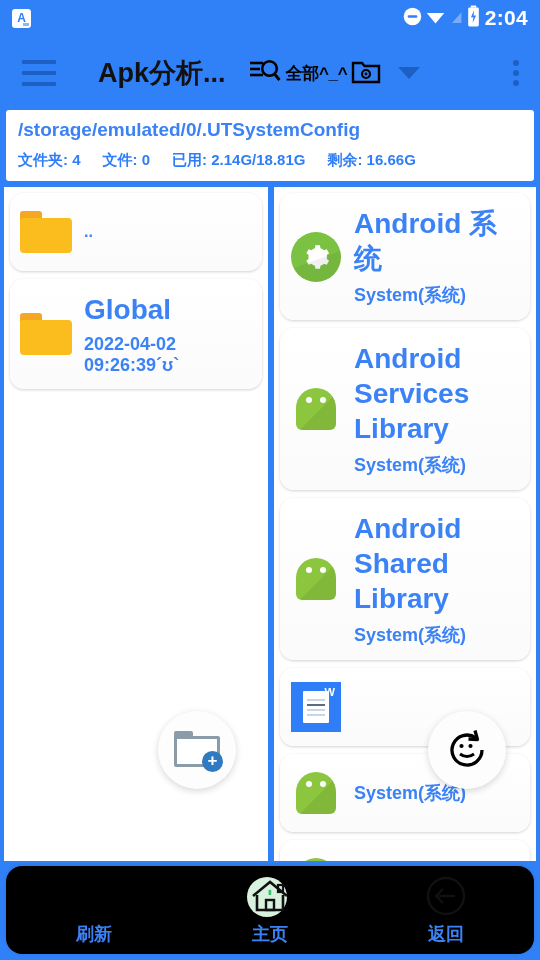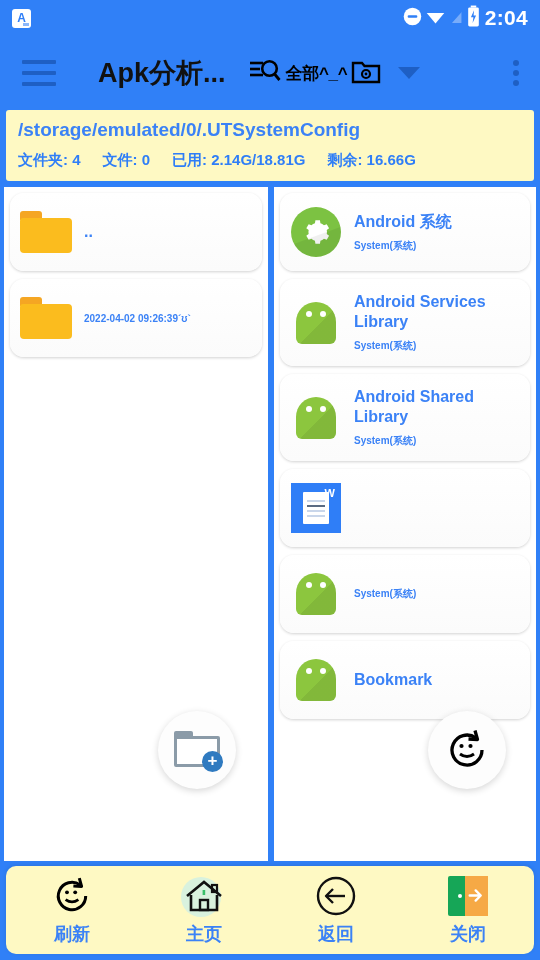--- a/index.html
+++ b/index.html
@@ -96,21 +96,21 @@
     margin-left: auto;
     width: 28px;
     display: flex; flex-direction: column; align-items: center; gap: 4px;
     cursor: pointer;
   }
   .overflow-dots i { width: 6px; height: 6px; border-radius: 50%; background: #1e5fc4; display:block; }
 
   
   .pathbar {
     margin: 0 6px;
-    background: #fef9c3;
+    background: #ffffff;
     border-radius: 3px;
     padding: 9px 12px 11px 12px;
     flex: 0 0 auto;
   }
   .path-text {
     font-size: 19px;
     font-weight: bold;
     color: #3b82f6;
     white-space: nowrap;
     overflow: hidden;
@@ -156,28 +156,28 @@
     box-shadow: 0 1px 3px rgba(0,0,0,.18);
     margin: 0 6px 8px 6px;
     display: flex;
     align-items: center;
     padding: 13px 10px;
     gap: 12px;
     min-height: 78px;
   }
   .card-text { display: flex; flex-direction: column; gap: 7px; min-width: 0; }
   .card-title {
-    font-size: 16px;
+    font-size: 28px;
     font-weight: bold;
     color: #3b82f6;
     line-height: 1.25;
     word-break: break-word;
   }
   .card-sub {
-    font-size: 10px;
+    font-size: 18px;
     font-weight: bold;
     color: #3b82f6;
   }
   .card-title.small { font-size: 16px; }
 
   
   .folder-icon {
     width: 52px; height: 42px;
     flex: 0 0 52px;
     position: relative;
@@ -263,22 +263,22 @@
   }
 
   
   .smiley { width: 46px; height: 46px; position: relative; }
 
   
   .bottomnav {
     flex: 0 0 88px;
     height: 88px;
     margin: 5px 6px 6px 6px;
-    background: #fef9c3;
-    border-radius: 10px;
+    background: #000000;
+    border-radius: 16px;
     display: flex;
     align-items: center;
     justify-content: space-around;
     box-shadow: 0 -1px 4px rgba(0,0,0,.1);
   }
   .navitem {
     display: flex; flex-direction: column; align-items: center; gap: 5px;
     width: 96px; cursor: pointer;
   }
   .navitem .glyph { height: 42px; display:flex; align-items:center; justify-content:center; position:relative; }
@@ -396,20 +396,21 @@
             <div class="card-title small">..</div>
           </div>
         </div>
 
         <div class="card">
           <div class="folder-icon">
             <div class="tab"></div>
               <div class="body"></div>
           </div>
           <div class="card-text">
+            <div class="card-title">Global</div>
             <div class="card-sub">2022-04-02 09:26:39´ʊ`</div>
           </div>
         </div>
 
       </div>
 
       <div class="fab fab-newfolder">
         <div class="nf-icon">
           <div class="ntab"></div>
             <div class="nbody"></div>
@@ -562,28 +563,15 @@
       <div class="glyph">
         <svg width="42" height="42" viewBox="0 0 42 42">
           <circle cx="21" cy="21" r="18" fill="none" stroke="#111" stroke-width="2.4"></circle>
           <line x1="11" y1="21" x2="30" y2="21" stroke="#111" stroke-width="2.4"></line>
           <path d="M18 14 L11 21 L18 28" fill="none" stroke="#111" stroke-width="2.4" stroke-linejoin="round"></path>
         </svg>
       </div>
       <div class="lbl">返回</div>
     </div>
 
-    <div class="navitem">
-      <div class="glyph">
-        <div class="ic-door">
-          <div class="leaf"></div>
-          <div class="panel">
-            <svg width="17" height="17" viewBox="0 0 20 20">
-              <path d="M2 10 H14 M9 4 L15 10 L9 16" fill="none" stroke="#fff" stroke-width="2.8" stroke-linecap="round" stroke-linejoin="round"></path>
-            </svg>
-          </div>
-        </div>
-      </div>
-      <div class="lbl">关闭</div>
-    </div>
 
   </div>
 </div>
 
 </body></html>

